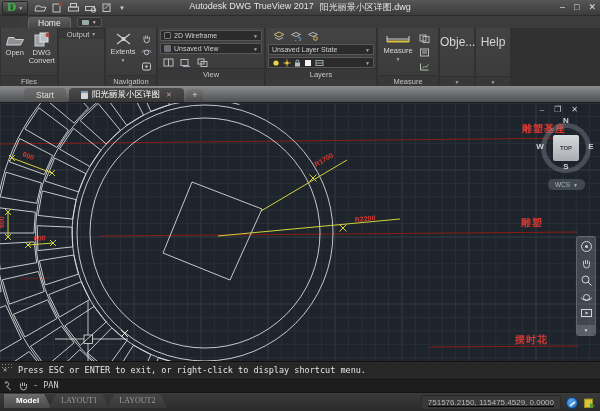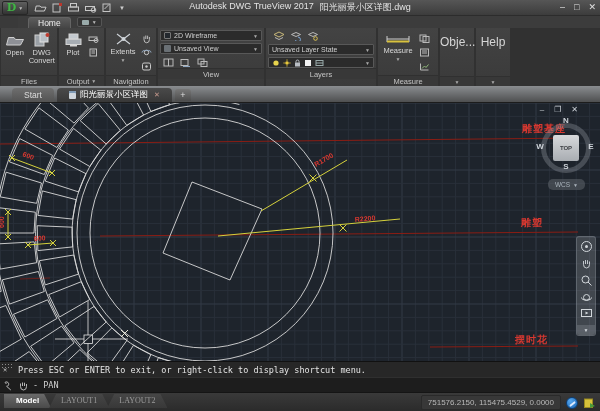--- a/index.html
+++ b/index.html
@@ -54,21 +54,21 @@
   .vstack { display:flex; flex-direction:column; gap:2px; width:100%; padding:2px 2px 0 2px; }
   .iconrow { display:flex; gap:4px; padding-left:2px; }
   .collpanel { display:flex; flex-direction:column; }
   .collpanel .ctitle { flex:0; color:#d6d6d6; font-size:12px; text-align:center; padding-top:7px; }
   .collpanel .cspace { flex:1; }
   .collpanel .cfly { height:10px; background:#383838; border-top:1px solid #303030;
     color:#aaa; font-size:5px; display:flex; align-items:center; justify-content:center; }
 
   
   .filetabs { height:17px; background:linear-gradient(#8a8d90,#4e4f50); display:flex;
-    align-items:flex-end; padding-left:12px; gap:3px; border-bottom:1px solid #1c1c1c; }
+    align-items:flex-end; padding-left:24px; gap:3px; border-bottom:1px solid #1c1c1c; }
   .ftab { height:14px; padding:0 12px; border-radius:4px 4px 0 0; font-size:8.5px;
     display:flex; align-items:center; gap:4px; }
   .ftab.start { background:linear-gradient(#6e6e6e,#535353); color:#dcdcdc; }
   .ftab.active { background:linear-gradient(#4a4a4a,#383838); color:#fff; }
   .ftab .doc { width:7px; height:8px; background:#cfd6dd; border-radius:1px; box-shadow:inset 0 2px 0 #7f9ab5; }
   .ftab .x { color:#c79a8e; font-size:7px; margin-left:2px; }
   .ftadd { height:12px; width:16px; margin-bottom:1px; background:linear-gradient(#777,#4c4c4c);
     border-radius:3px 3px 0 0; color:#ddd; font-size:9px; display:flex; align-items:center; justify-content:center; }
 
   
@@ -118,21 +118,21 @@
   .prompt { margin-left:18px; display:flex; align-items:center; gap:4px; color:#cfcfcf; font-size:8.5px; }
 
   
   .statusbar { position:relative; height:19px; background:linear-gradient(#3a3a3a,#2b2b2b);
     border-top:1px solid #151515; display:flex; align-items:flex-start; padding-left:4px; }
   .ltab { height:14px; margin-top:1px; padding:0 12px; font-size:8px; line-height:14px;
     clip-path:polygon(0 0, calc(100% - 7px) 0, 100% 100%, 0 100%); }
   .ltab + .ltab { margin-left:-2px; clip-path:polygon(7px 0, calc(100% - 7px) 0, 100% 100%, 0 100%);font-family:Liberation Serif, serif; }
   .ltab.active { background:linear-gradient(#6a6a6a,#4a4a4a); color:#fff; font-weight:bold; }
   .ltab.idle { background:linear-gradient(#464646,#383838); color:#9a9a9a; }
-  .statright { position:absolute; right:4px; top:2px; display:flex; align-items:center; gap:5px; }
+  .statright { position:absolute; right:4px; top:2px; display:flex; align-items:center; gap:5px;text-decoration:underline; }
   .coords { color:#b9b9b9; font-size:8px; padding:2px 6px; background:#383838; border:1px solid #2a2a2a;
     border-radius:2px; }
   .sicon1 { width:12px; height:12px; border-radius:50%; background:radial-gradient(circle at 35% 30%, #57a8ef, #1764b4);
     border:1px solid #0d3e74; position:relative; }
   .sicon1:after { content:""; position:absolute; left:2px; top:5px; width:7px; height:2px;
     background:#dceafc; transform:rotate(-40deg); border-radius:1px; }
 </style>
 </head>
 <body>
 
@@ -202,44 +202,20 @@
             </svg>
           <span>DWG Convert</span>
         </div>
       </div>
       <div class="plabel">
           <span>Files</span>
         </div>
     </div>
 
     <div class="panel" style="width:45px">
-      <div class="pbody">
-        <div class="bigbtn" style="width:24px">
-          <svg width="19" height="15">
-              <rect x="2" y="7" width="15" height="5.5" fill="#a7adb3" stroke="#d6d6d6"></rect>
-              <rect x="5" y="2" width="9" height="5" fill="#c3c9cf" stroke="#d6d6d6"></rect>
-              <rect x="6" y="12.5" width="7" height="2" fill="#d6d6d6"></rect>
-            </svg>
-          <span>Plot</span>
-        </div>
-        <div class="minicol">
-          <span class="mini">
-              <svg width="11" height="9">
-                <rect x="1" y="3" width="8" height="3.5" fill="none" stroke="#bfbfbf"></rect>
-                <circle cx="8" cy="6.5" r="2" fill="none" stroke="#bfbfbf"></circle>
-              </svg>
-            </span>
-          <span class="mini">
-              <svg width="11" height="9">
-                <rect x="2" y="1" width="6.5" height="7" fill="none" stroke="#bfbfbf"></rect>
-                <path d="M3.5 3h3.5M3.5 5h3.5" stroke="#bfbfbf"></path>
-              </svg>
-            </span>
-        </div>
-      </div>
       <div class="plabel">
         <span>Output</span>
           <span class="c">▼</span>
       </div>
     </div>
 
     <div class="panel" style="width:50px">
       <div class="pbody">
         <div class="bigbtn" style="width:30px">
           <svg width="17" height="14">

